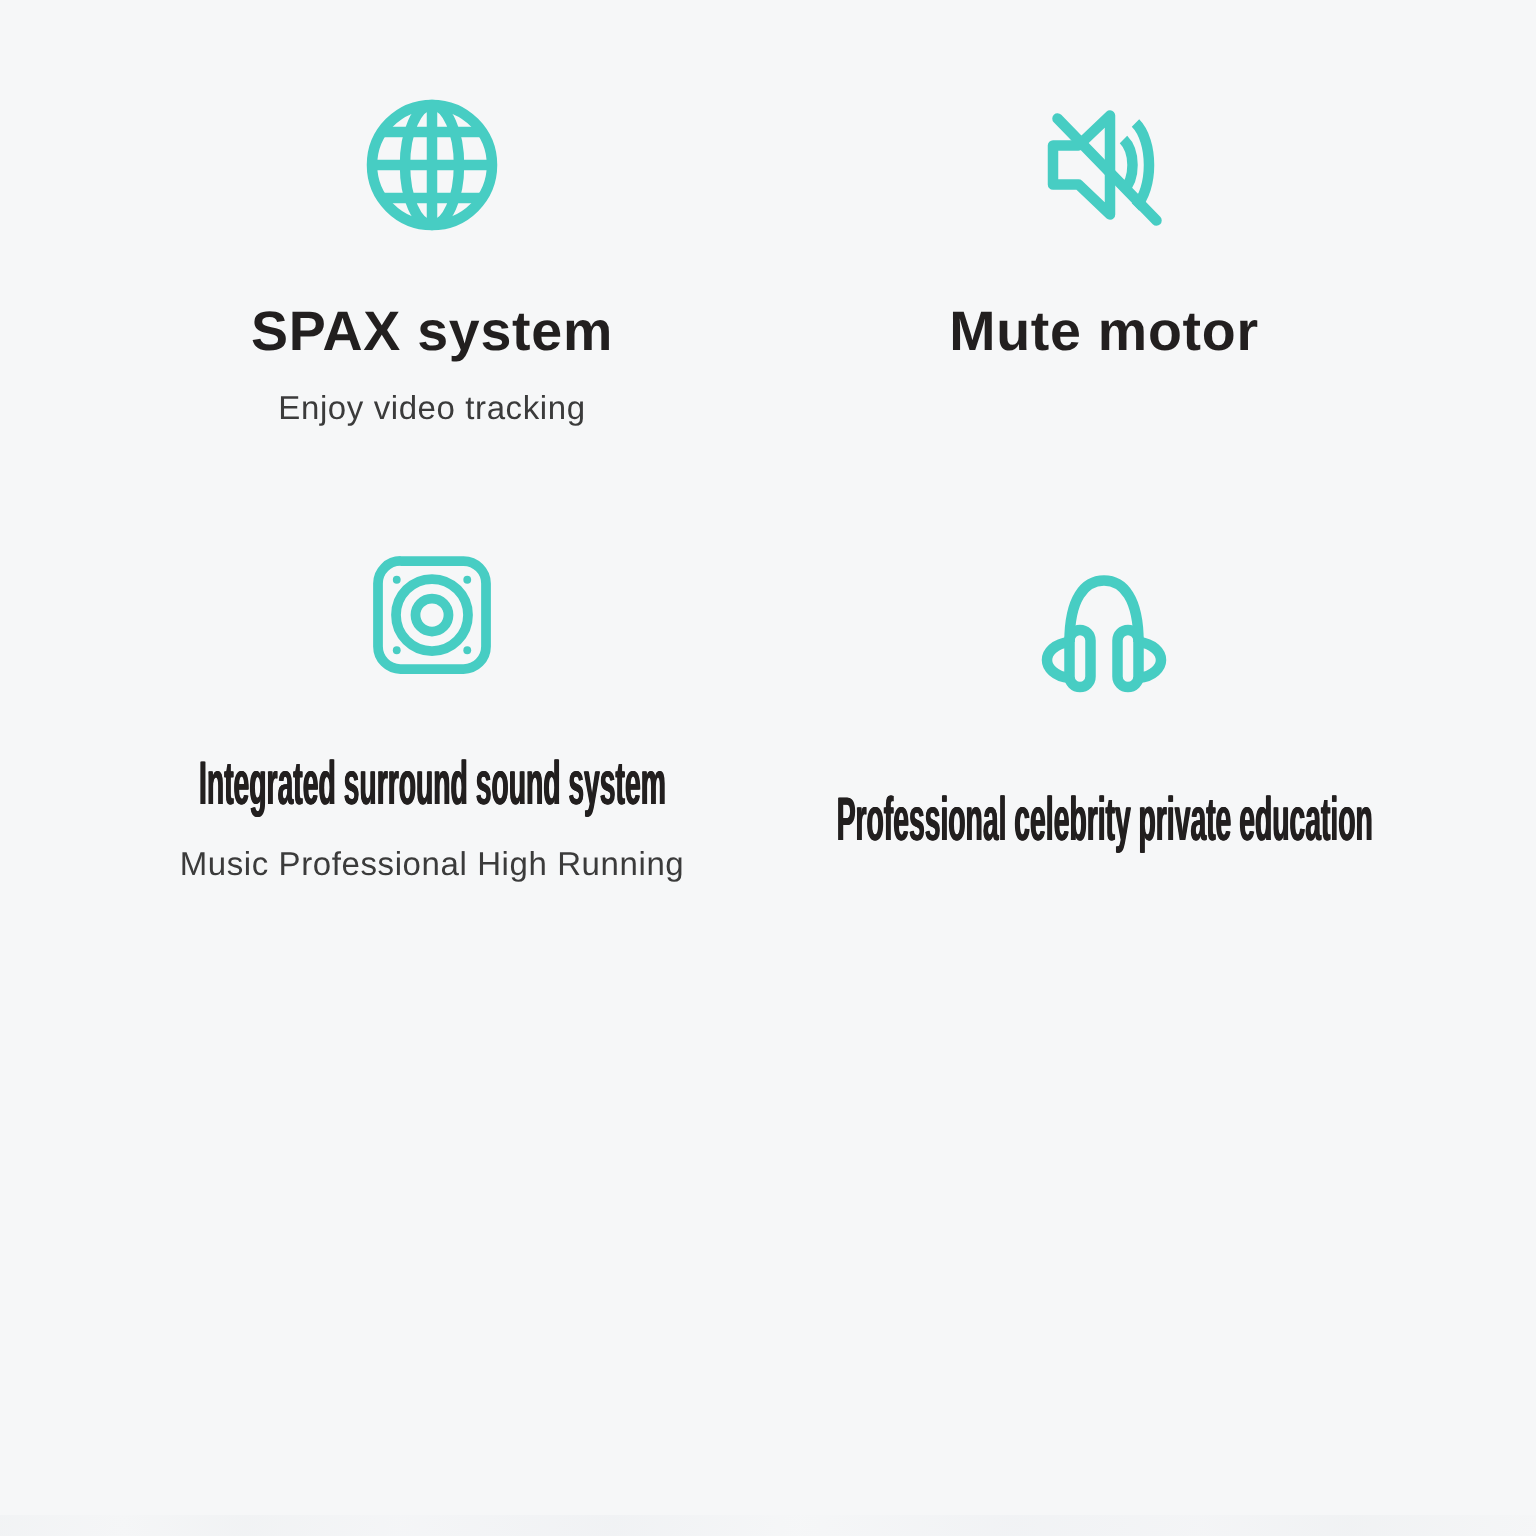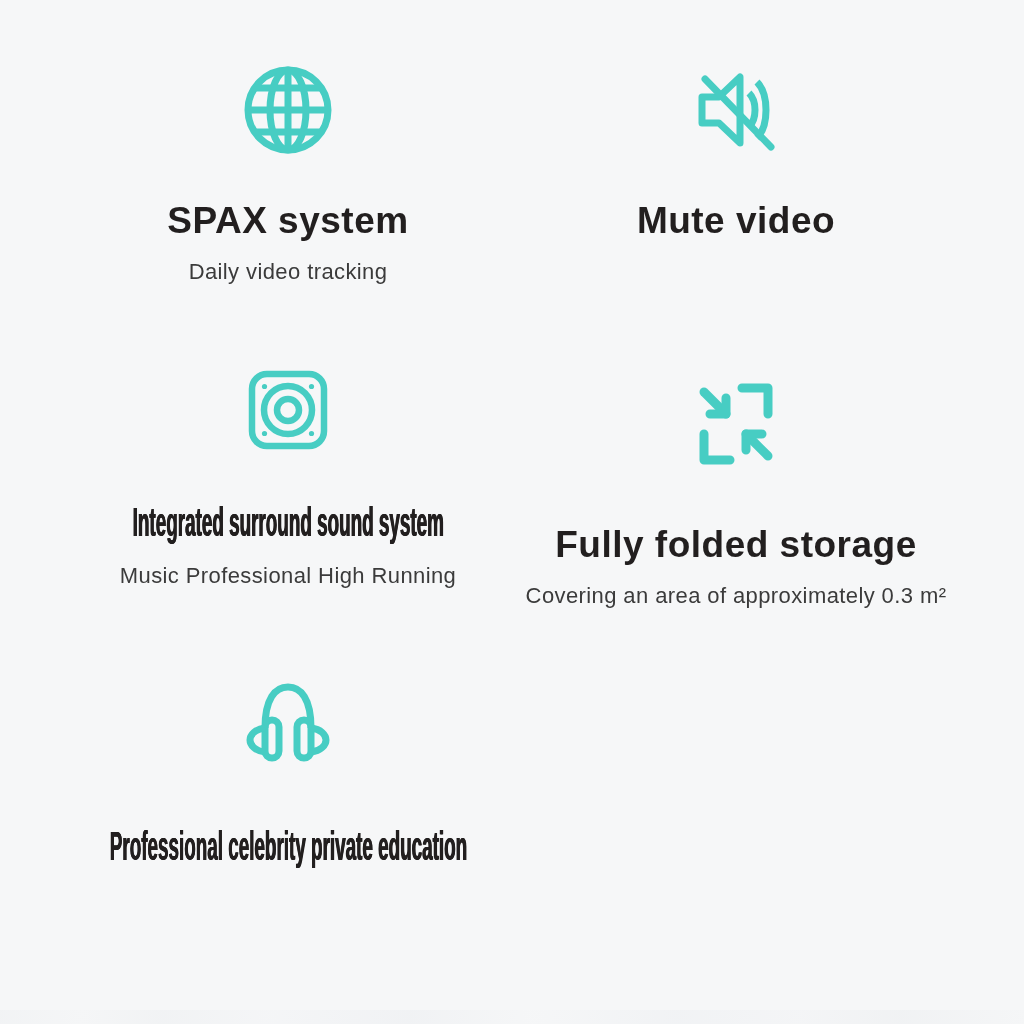--- a/index.html
+++ b/index.html
@@ -92,66 +92,52 @@
         <svg viewBox="0 0 100 100" fill="none" stroke="currentColor" stroke-width="7">
           <circle cx="50" cy="50" r="40"></circle>
           <ellipse cx="50" cy="50" rx="18" ry="40"></ellipse>
           <line x1="50" y1="10" x2="50" y2="90"></line>
           <line x1="10" y1="50" x2="90" y2="50"></line>
           <line x1="17" y1="28" x2="83" y2="28"></line>
           <line x1="17" y1="72" x2="83" y2="72"></line>
         </svg>
       </div>
       <div class="title">SPAX system</div>
-      <div class="subtitle">Daily video tracking</div>
+      <div class="subtitle">Enjoy video tracking</div>
     </div>
 
 
     <div class="cell">
       <div class="icon">
         <svg viewBox="0 0 100 100" fill="none" stroke="currentColor" stroke-width="7" stroke-linejoin="round">
           <path d="M16 37 H33 L54 17 V83 L33 63 H16 Z"></path>
           <path d="M63 33 C71 41 71 59 63 67"></path>
           <path d="M71 22 C83 34 83 66 71 78"></path>
           <line x1="19" y1="19" x2="85" y2="87" stroke-linecap="round"></line>
         </svg>
       </div>
-      <div class="title">Mute video</div>
+      <div class="title">Mute motor</div>
     </div>
 
     <div class="cell">
       <div class="icon">
         <svg viewBox="0 0 100 100" fill="none" stroke="currentColor" stroke-width="6.5">
           <rect x="14" y="14" width="72" height="72" rx="15"></rect>
           <circle cx="50" cy="50" r="24"></circle>
           <circle cx="50" cy="50" r="11"></circle>
           <circle cx="26.5" cy="26.5" r="2.6" fill="currentColor" stroke="none"></circle>
           <circle cx="73.5" cy="26.5" r="2.6" fill="currentColor" stroke="none"></circle>
           <circle cx="26.5" cy="73.5" r="2.6" fill="currentColor" stroke="none"></circle>
           <circle cx="73.5" cy="73.5" r="2.6" fill="currentColor" stroke="none"></circle>
         </svg>
       </div>
       <div class="title condensed">Integrated surround sound system</div>
       <div class="subtitle">Music Professional High Running</div>
     </div>
 
-    <div class="cell row3">
-      <div class="icon">
-        <svg viewBox="0 0 100 100" fill="none" stroke="currentColor" stroke-width="9" stroke-linecap="round" stroke-linejoin="round">
-          <path d="M18 18 L40 40"></path>
-          <path d="M24 40 L40 40 L40 24"></path>
-          <path d="M56 14 L82 14 L82 40"></path>
-          <path d="M18 60 L18 86 L44 86"></path>
-          <path d="M82 82 L60 60"></path>
-          <path d="M60 76 L60 60 L76 60"></path>
-        </svg>
-      </div>
-      <div class="title">Fully folded storage</div>
-      <div class="subtitle">Covering an area of approximately 0.3 m²</div>
-    </div>
 
     <div class="cell row3">
       <div class="icon">
         <svg viewBox="0 0 100 100" fill="none" stroke="currentColor" stroke-width="7" stroke-linejoin="round">
           <path d="M27 54 C27 25 37 13 50 13 C63 13 73 25 73 54"></path>
           <rect x="27" y="46" width="14" height="38" rx="7"></rect>
           <path d="M27 54 C17 55 12 61 12 66 C12 71 17 77 27 78"></path>
           <rect x="59" y="46" width="14" height="38" rx="7"></rect>
           <path d="M73 54 C83 55 88 61 88 66 C88 71 83 77 73 78"></path>
         </svg>

